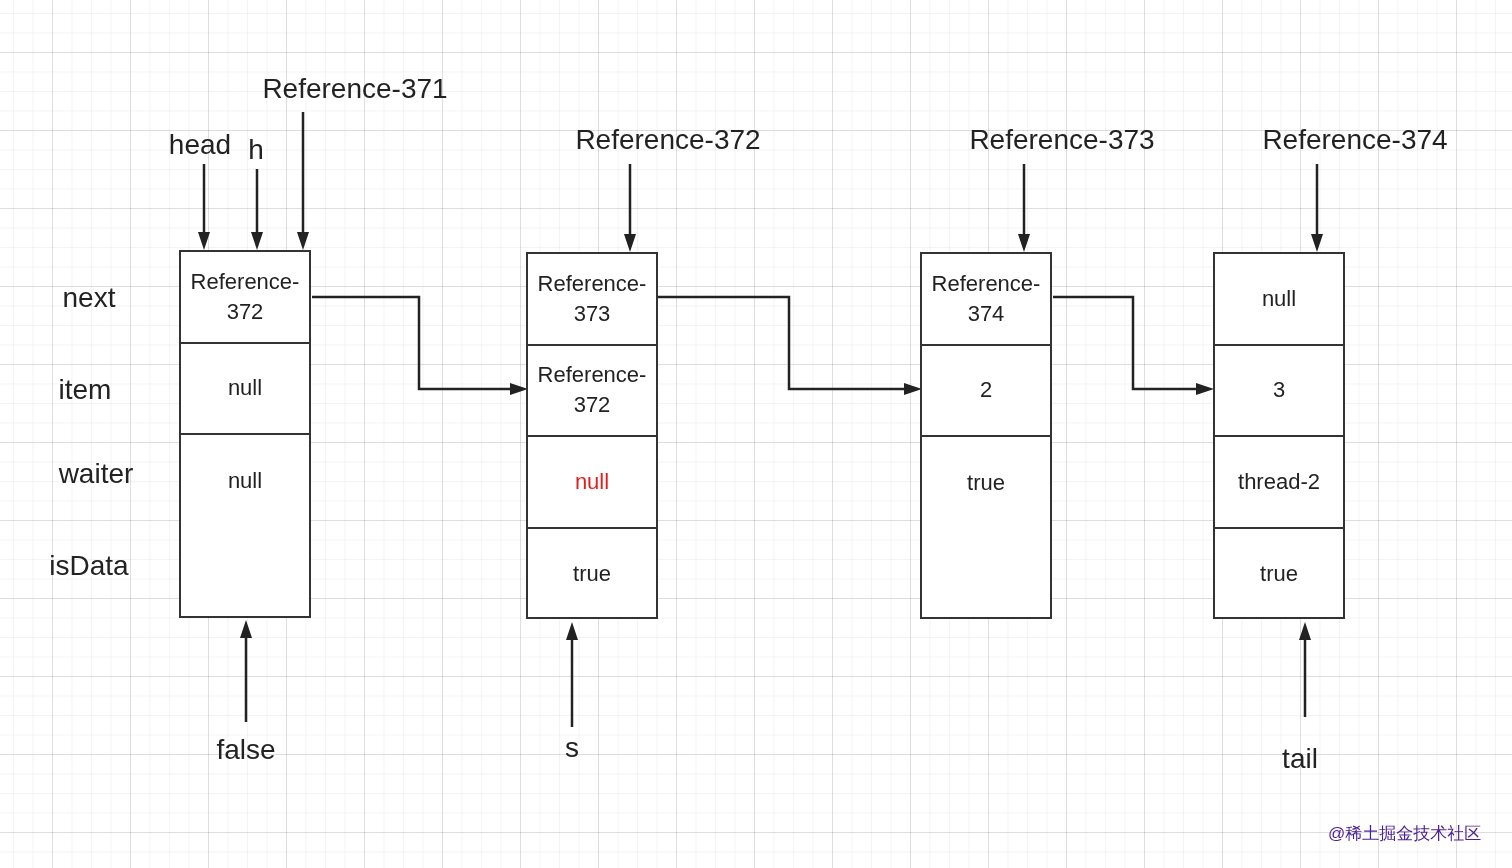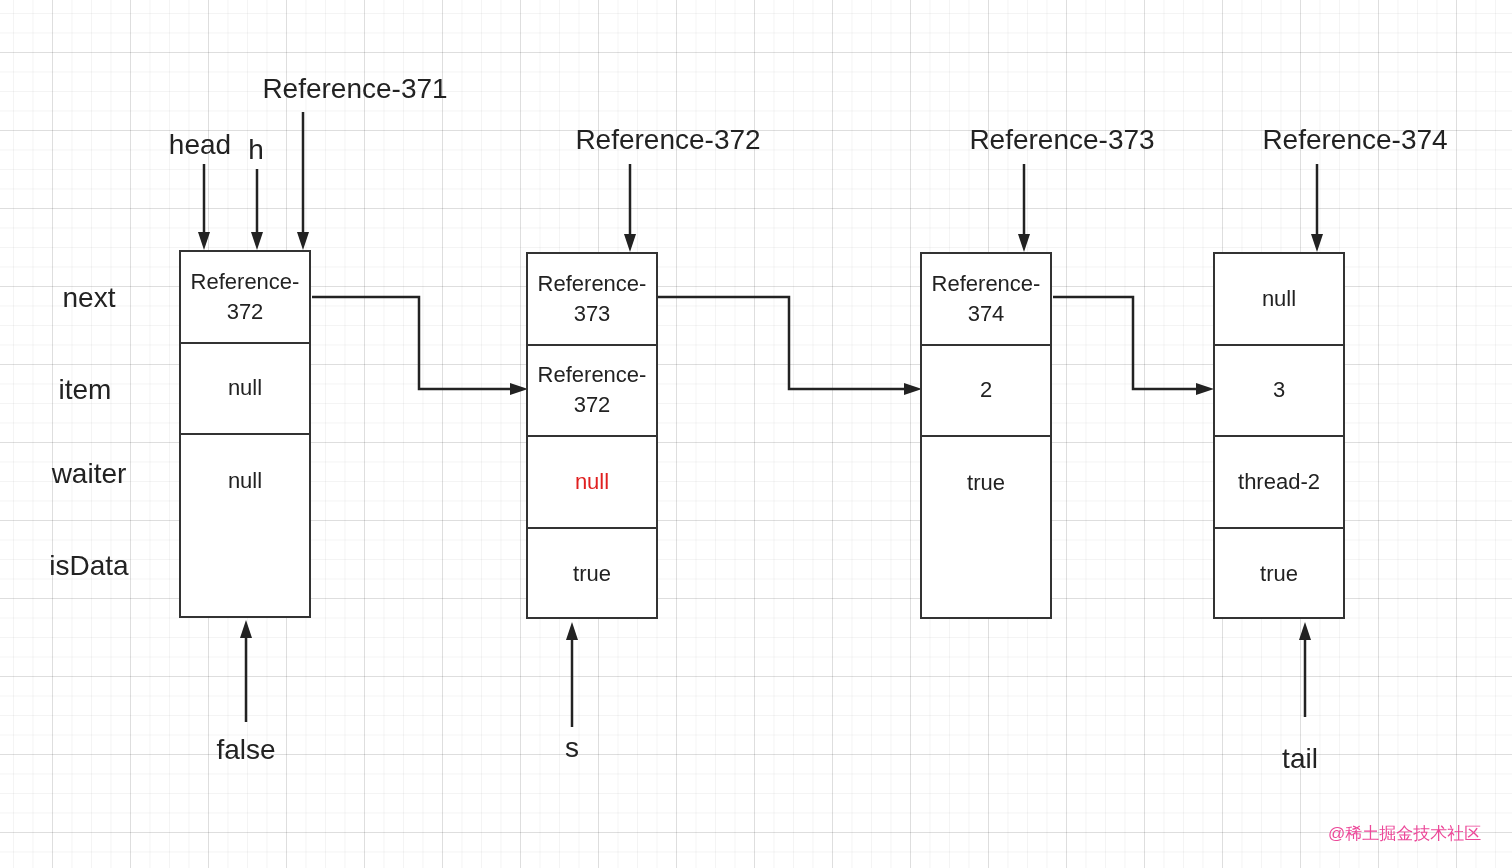--- a/index.html
+++ b/index.html
@@ -13,21 +13,21 @@
       linear-gradient(to bottom, rgba(0,0,0,0.045) 1px, transparent 1px);
     background-size:78px 78px,78px 78px,19.5px 19.5px,19.5px 19.5px;
     background-position:52px 52px,52px 52px,13px 13px,13px 13px;}
   svg{position:absolute;left:0;top:0;}
   .lbl{position:absolute;font-size:28px;white-space:nowrap;transform:translate(-50%,-50%);}
   .node{position:absolute;border:2.5px solid #333;background:#fff;box-sizing:border-box;width:132px;}
   .cell{height:91.5px;border-bottom:2.5px solid #333;box-sizing:border-box;display:flex;align-items:center;justify-content:center;
     text-align:center;font-size:22px;line-height:30px;padding:0 6px;word-break:break-all;}
   .cell:last-child{border-bottom:none;}
   .red{color:#e02020;}
-  .wm{position:absolute;left:1328px;top:822px;font-size:17px;color:#ec4899;}
+  .wm{position:absolute;left:1328px;top:822px;font-size:17px;color:#4c1d95;}
 </style>
 </head>
 <body>
 
 <div class="grid"></div>
 
 <svg width="1512" height="868">
   <defs>
     <marker id="ah" markerWidth="10" markerHeight="10" refX="9" refY="5" orient="auto" markerUnits="userSpaceOnUse">
       <path d="M0,0 L10,5 L0,10 z" fill="#222"></path>
@@ -60,21 +60,21 @@
     <path d="M566,640 L578,640 L572,622 z"></path>
     <path d="M1299,640 L1311,640 L1305,622 z"></path>
     <path d="M510,383 L510,395 L528,389 z"></path>
     <path d="M904,383 L904,395 L922,389 z"></path>
     <path d="M1196,383 L1196,395 L1214,389 z"></path>
   </g>
 </svg>
 
 <div class="lbl" style="left:89px;top:298px">next</div>
 <div class="lbl" style="left:85px;top:390px">item</div>
-<div class="lbl" style="left:89px;top:474px">waiter</div>
+<div class="lbl" style="left:96px;top:474px">waiter</div>
 <div class="lbl" style="left:89px;top:566px">isData</div>
 
 <div class="lbl" style="left:200px;top:145px">head</div>
 <div class="lbl" style="left:256px;top:150px">h</div>
 <div class="lbl" style="left:355px;top:89px">Reference-371</div>
 <div class="lbl" style="left:668px;top:140px">Reference-372</div>
 <div class="lbl" style="left:1062px;top:140px">Reference-373</div>
 <div class="lbl" style="left:1355px;top:140px">Reference-374</div>
 <div class="lbl" style="left:246px;top:750px">false</div>
 <div class="lbl" style="left:572px;top:748px">s</div>

